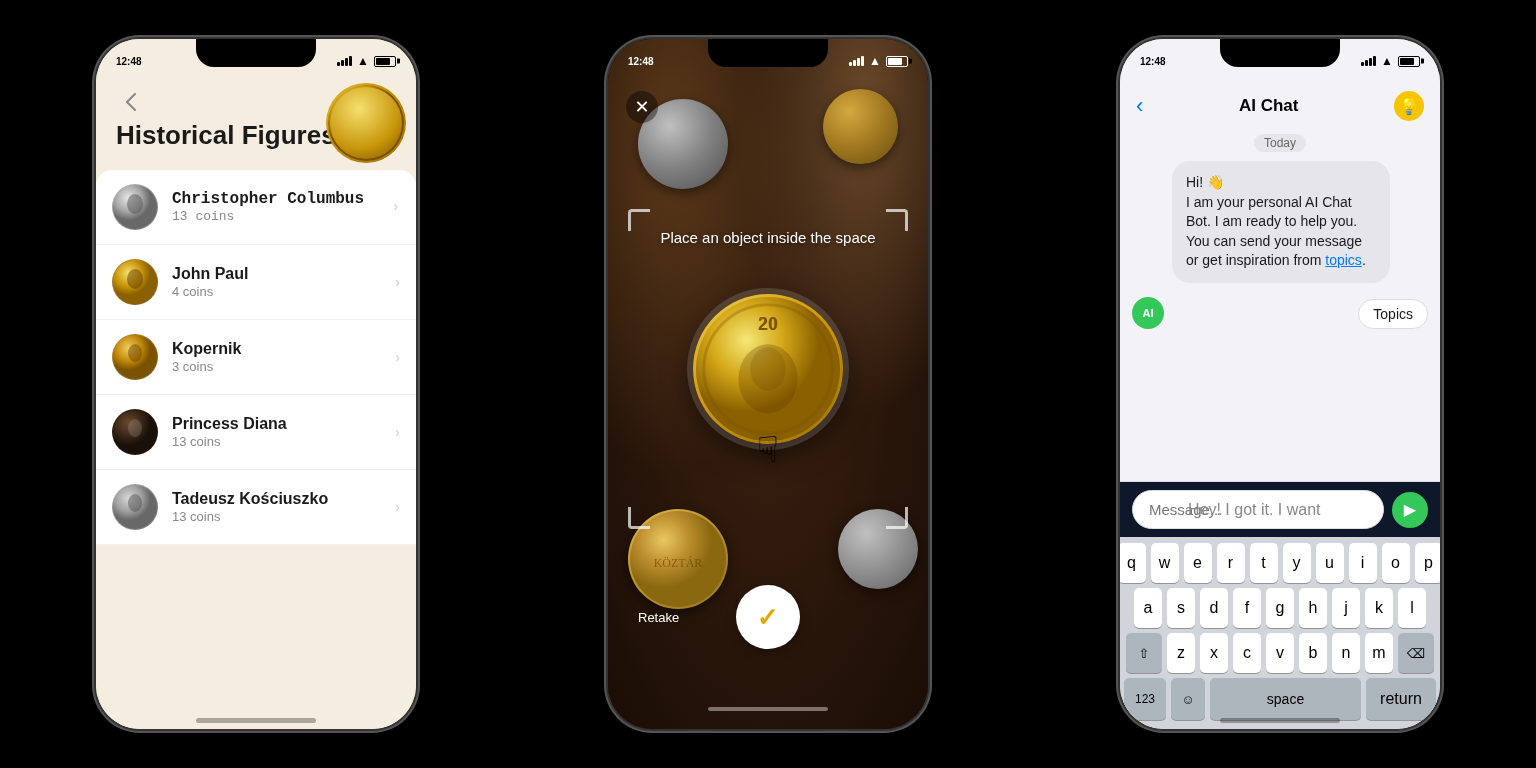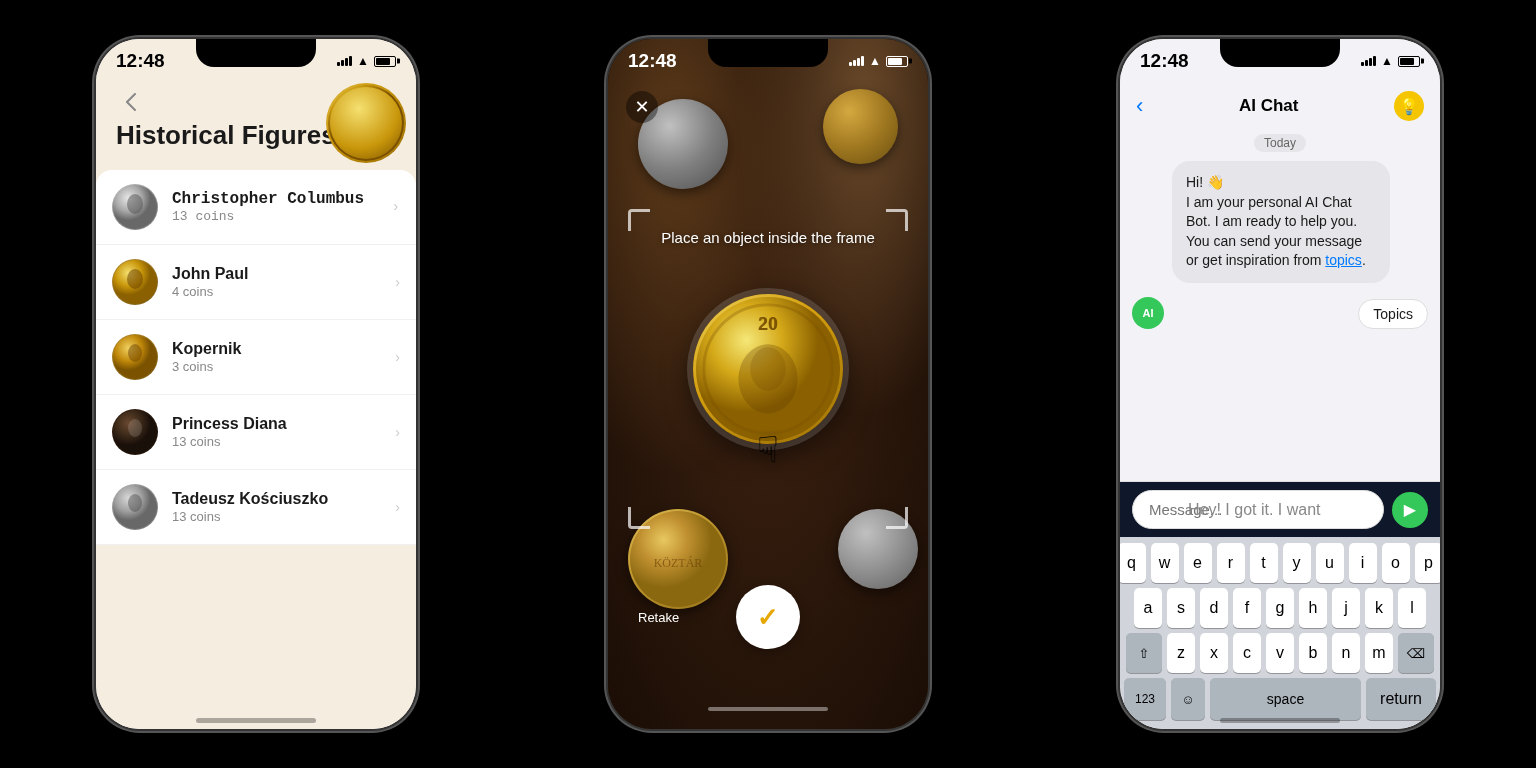--- a/index.html
+++ b/index.html
@@ -29,21 +29,21 @@
     .status-bar {
       height: 44px;
       display: flex;
       align-items: center;
       justify-content: space-between;
       padding: 0 20px;
       position: relative;
       z-index: 10;
     }
     .status-bar .time {
-      font-size: 19px;
+      font-size: 10px;
       font-weight: 600;
       color: #000;
     }
     .status-icons {
       display: flex;
       align-items: center;
       gap: 5px;
     }
 
     
@@ -659,21 +659,21 @@
       <text x="50%" y="55%" text-anchor="middle" dominant-baseline="middle" font-size="12" fill="rgba(100,60,0,0.6)" font-family="serif">KÖZTÁR</text>
     </svg>
   </div>
   <div class="cam-coin cam-coin-br"></div>
 
   <div class="sc-tl" style="position:absolute;width:22px;height:22px;top:170px;left:20px;border:3px solid rgba(255,255,255,0.7);border-right:none;border-bottom:none;border-radius:4px 0 0 0;z-index:25;"></div>
   <div class="sc-tr" style="position:absolute;width:22px;height:22px;top:170px;right:20px;border:3px solid rgba(255,255,255,0.7);border-left:none;border-bottom:none;border-radius:0 4px 0 0;z-index:25;"></div>
   <div class="sc-bl" style="position:absolute;width:22px;height:22px;bottom:200px;left:20px;border:3px solid rgba(255,255,255,0.7);border-right:none;border-top:none;border-radius:0 0 0 4px;z-index:25;"></div>
   <div class="sc-br" style="position:absolute;width:22px;height:22px;bottom:200px;right:20px;border:3px solid rgba(255,255,255,0.7);border-left:none;border-top:none;border-radius:0 0 4px 0;z-index:25;"></div>
 
-  <div class="cam-hint-text">Place an object inside the frame</div>
+  <div class="cam-hint-text">Place an object inside the space</div>
 
   <div class="cam-main-coin">
     <svg viewBox="0 0 150 150" width="148" height="148">
       <circle cx="75" cy="75" r="73" fill="url(#mainCoinGrad)"></circle>
       <defs>
         <radialGradient id="mainCoinGrad" cx="35%" cy="30%">
           <stop offset="0%" stop-color="#f5e878"></stop>
           <stop offset="50%" stop-color="#d4a818"></stop>
           <stop offset="100%" stop-color="#8a6000"></stop>
         </radialGradient>

